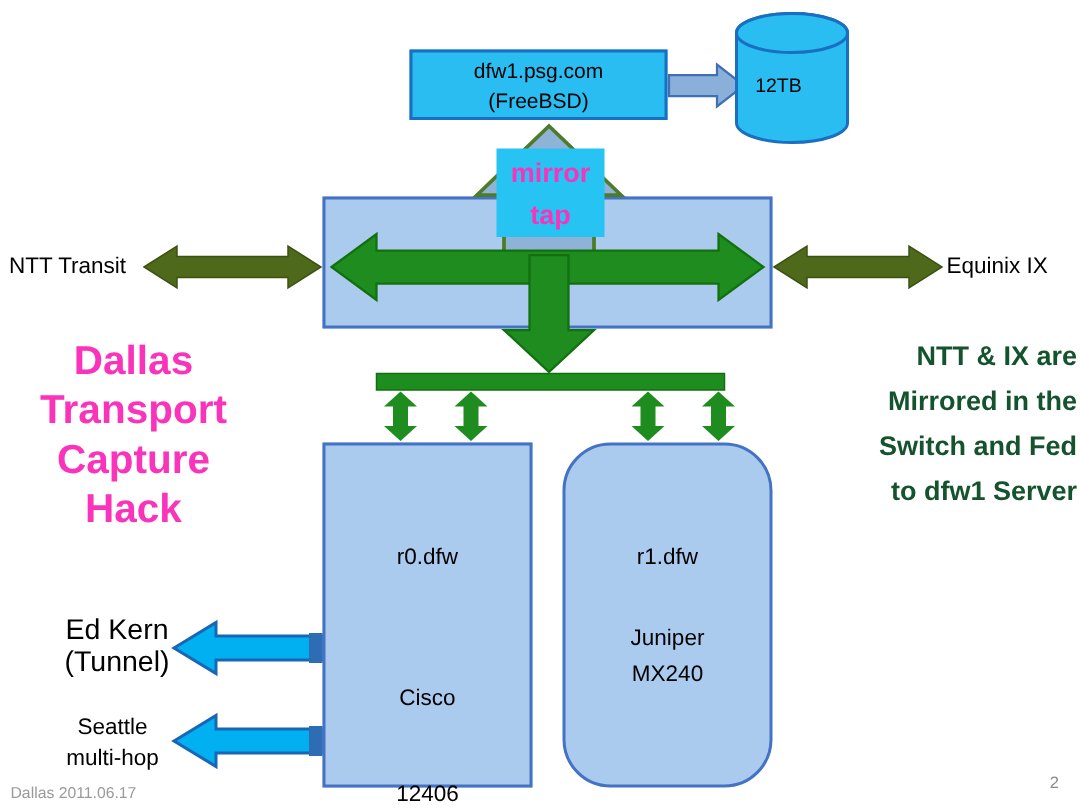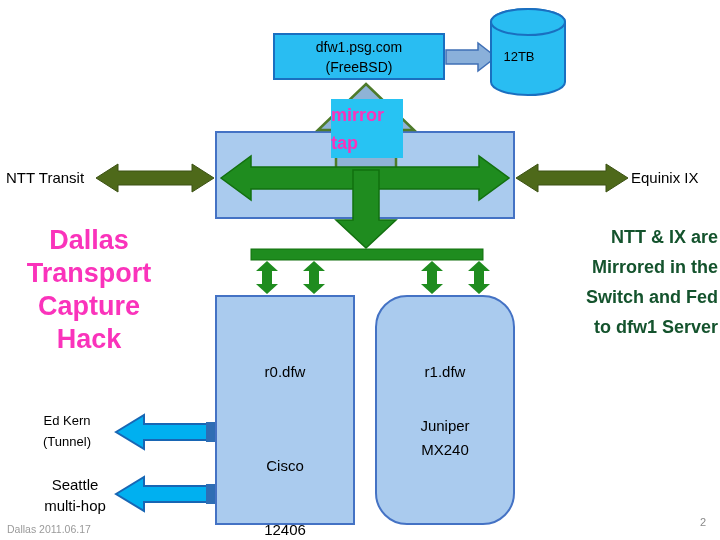--- a/index.html
+++ b/index.html
@@ -25,30 +25,30 @@
     align-items:center;font-size:15px;line-height:18px;text-align:center;}
   #router-left{left:215px;gap:40px;}
   #router-right{left:375px;border-radius:32px;}
   .router-name{margin-top:66px;}
   .router-vendor{margin-top:36px;}
   .router-model{margin-top:6px;}
   
   .lbl{z-index:5;}
   #storage-label{left:485px;top:49px;width:68px;text-align:center;font-size:13px;}
   #mirror-bg{left:331px;top:99px;width:72px;height:59px;background:#27C3F3;z-index:3;}
-  #mirror-label{left:331px;top:101px;width:72px;
+  #mirror-label{left:331px;top:101px;width:72px;text-align:center;
     font-size:18px;line-height:28px;font-weight:bold;color:#FA33BB;}
   #ntt-label{left:6px;top:169px;width:90px;font-size:15px;}
   #equinix-label{left:631px;top:169px;width:86px;font-size:15px;}
   #title-left{left:8px;top:224px;width:162px;text-align:center;
     font-size:27px;line-height:33px;font-weight:bold;color:#FA33BB;}
   #note-right{left:520px;top:222px;width:198px;text-align:right;
     font-size:18px;line-height:30px;font-weight:bold;color:#14532d;}
-  #edkern-label{left:17px;top:410px;width:100px;text-align:center;
-    font-size:13px;line-height:21px;}
+  #edkern-label{left:28px;top:410px;width:100px;text-align:center;
+    font-size:19px;line-height:21px;}
   #seattle-label{left:25px;top:474px;width:100px;text-align:center;
     font-size:15px;line-height:21px;}
   #footer-left{left:7px;top:523px;font-size:10.5px;color:#9a9a9a;}
   #page-number{right:14px;top:516px;font-size:11px;color:#8a8a8a;}
   #svg-low{z-index:2;}
   #svg-high{z-index:4;}
 </style>
 </head>
 <body>
 

